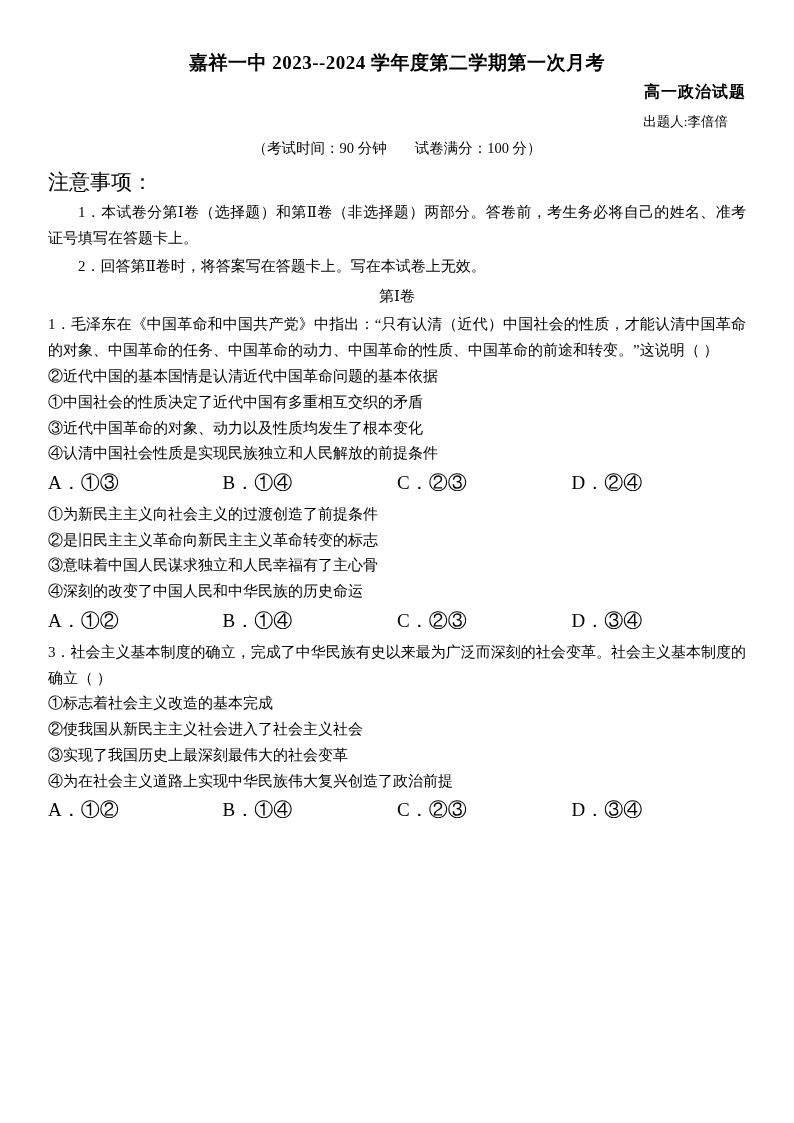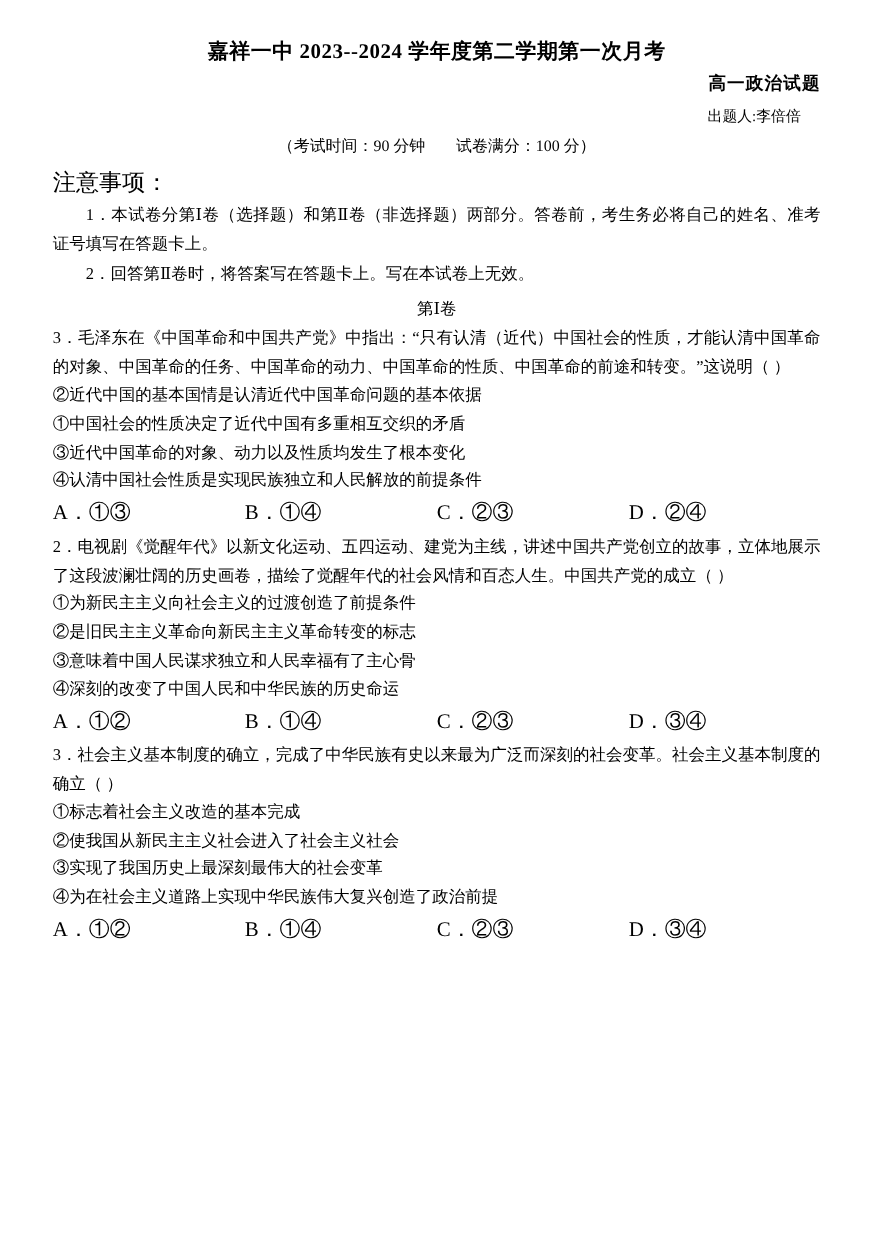--- a/index.html
+++ b/index.html
@@ -11,21 +11,21 @@
     width: 794px;
     height: 1123px;
     font-family: "Liberation Serif", "DejaVu Serif", serif;
     color: #000000;
     position: relative;
   }
   .page {
     width: 794px;
     min-height: 1123px;
     box-sizing: border-box;
-    padding: 28px 48px 20px 48px;
+    padding: 44px 48px 20px 48px;
   }
   .title-line1 {
     text-align: center;
     font-size: 19px;
     font-weight: bold;
     letter-spacing: 0.5px;
     margin: 6px 0 2px 0;
     font-family: "Liberation Serif", "DejaVu Serif", serif;
   }
   .title-line2 {
@@ -107,35 +107,34 @@
   </div>
 
   <div class="notice-title">注意事项：</div>
   <div class="para indent">1．本试卷分第Ⅰ卷（选择题）和第Ⅱ卷（非选择题）两部分。答卷前，考生务必将自己的姓名、准考证号填写在答题卡上。</div>
   <div class="para indent">2．回答第Ⅱ卷时，将答案写在答题卡上。写在本试卷上无效。</div>
 
   <div class="section-center">第Ⅰ卷</div>
 
 
   <div class="q-block">
-    <div class="q-stem">3．毛泽东在《中国革命和中国共产党》中指出：“只有认清（近代）中国社会的性质，才能认清中国革命的对象、中国革命的任务、中国革命的动力、中国革命的性质、中国革命的前途和转变。”这说明（     ）</div>
+    <div class="q-stem">1．毛泽东在《中国革命和中国共产党》中指出：“只有认清（近代）中国社会的性质，才能认清中国革命的对象、中国革命的任务、中国革命的动力、中国革命的性质、中国革命的前途和转变。”这说明（     ）</div>
     <div class="opt">②近代中国的基本国情是认清近代中国革命问题的基本依据</div>
     <div class="opt">①中国社会的性质决定了近代中国有多重相互交织的矛盾</div>
     <div class="opt">③近代中国革命的对象、动力以及性质均发生了根本变化</div>
     <div class="opt">④认清中国社会性质是实现民族独立和人民解放的前提条件</div>
     <div class="answers">
       <span>A．①③</span>
       <span>B．①④</span>
       <span>C．②③</span>
       <span>D．②④</span>
     </div>
   </div>
 
   <div class="q-block">
-    <div class="q-stem">2．电视剧《觉醒年代》以新文化运动、五四运动、建党为主线，讲述中国共产党创立的故事，立体地展示了这段波澜壮阔的历史画卷，描绘了觉醒年代的社会风情和百态人生。中国共产党的成立（     ）</div>
     <div class="opt">①为新民主主义向社会主义的过渡创造了前提条件</div>
     <div class="opt">②是旧民主主义革命向新民主主义革命转变的标志</div>
     <div class="opt">③意味着中国人民谋求独立和人民幸福有了主心骨</div>
     <div class="opt">④深刻的改变了中国人民和中华民族的历史命运</div>
     <div class="answers">
       <span>A．①②</span>
       <span>B．①④</span>
       <span>C．②③</span>
       <span>D．③④</span>
     </div>

